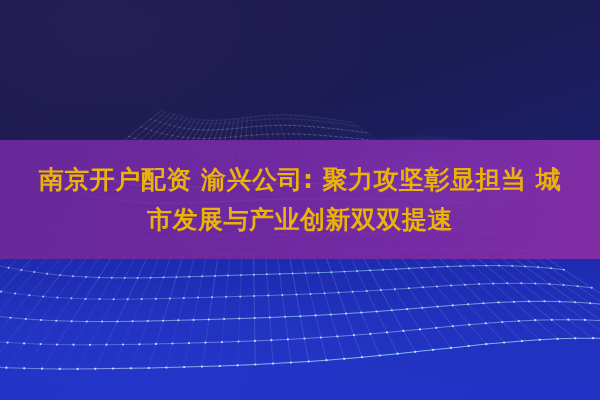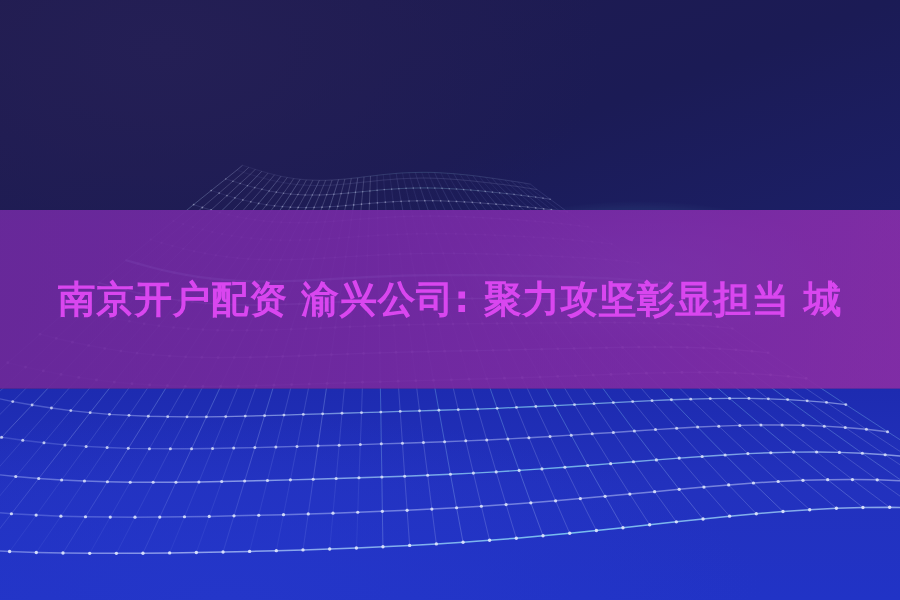--- a/index.html
+++ b/index.html
@@ -73,21 +73,21 @@
     height: 119px;
     display: flex;
     flex-direction: column;
     align-items: center;
     justify-content: center;
     z-index: 6;
     padding: 0 22px;
     box-sizing: border-box;
   }
   .headline-line {
-    color: #d946ef;
+    color: #eab308;
     font-size: 25px;
     font-weight: bold;
     line-height: 40px;
     letter-spacing: 0.5px;
     white-space: nowrap;
     text-align: center;
   }
 </style>
 </head>
 <body>
@@ -847,15 +847,16 @@
         <circle cx="593.1" cy="338.2" r="1.12" opacity="0.97"></circle>
       </g>
     <ellipse cx="380" cy="190" rx="190" ry="70" fill="url(#glowA)"></ellipse>
   </svg>
 
   <div class="purple-band"></div>
   <div class="purple-band-tint"></div>
 
   <div class="headline">
     <div class="headline-line">南京开户配资 渝兴公司: 聚力攻坚彰显担当 城</div>
+    <div class="headline-line">市发展与产业创新双双提速</div>
   </div>
 
 </div>
 
 </body></html>

